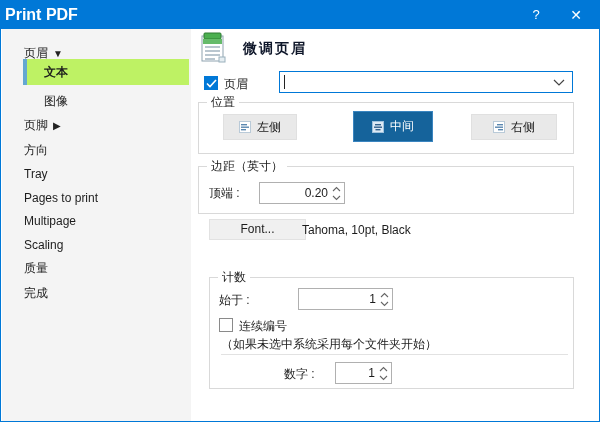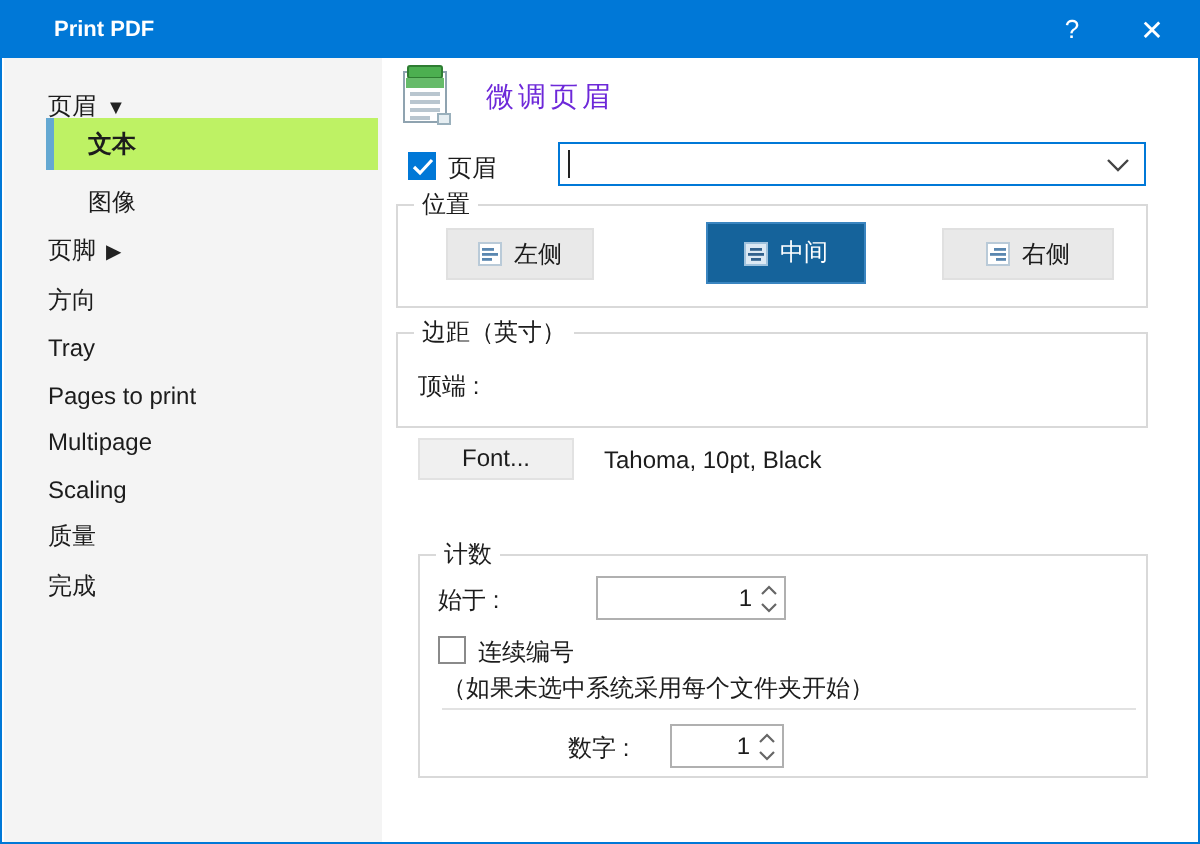--- a/index.html
+++ b/index.html
@@ -3,37 +3,37 @@
 <meta charset="utf-8">
 <style>
   * { box-sizing: border-box; margin: 0; padding: 0; }
   body { font-family: "Liberation Sans", "DejaVu Sans", sans-serif; background: #fff; }
   .dialog {
     position: relative; width: 600px; height: 422px; background: #fff;
     border: 1px solid #0078d7; overflow: hidden; font-size: 12px; color: #1c1c1c;
   }
   
   .titlebar { position: absolute; left: 0; top: 0; width: 100%; height: 28px; background: #0078d7; }
-  .titlebar .title { position: absolute; left: 26px; top: 0; line-height: 28px; color: #fff; font-weight: bold; font-size: 11px; }
+  .titlebar .title { position: absolute; left: 4px; top: 0; line-height: 28px; color: #fff; font-weight: bold; font-size: 16px; }
   .tb-btn { position: absolute; top: 0; width: 34px; height: 28px; color: #fff; text-align: center; line-height: 28px; font-size: 13px; cursor: default; }
   .tb-help { right: 46px; }
   .tb-close { right: 6px; font-size: 14px; }
   
   .sidebar { position: absolute; left: 1px; top: 28px; width: 189px; height: 393px; background: #f4f4f4; }
   .side-item { position: absolute; left: 0; width: 100%; height: 24px; line-height: 24px; }
   .side-item .lbl { position: absolute; left: 22px; top: 0; }
   .side-item .lbl.indent { left: 42px; }
   .side-item .arrow { font-size: 10px; color: #222; margin-left: 5px; }
   .side-sel { position: absolute; left: 21px; top: 30px; width: 166px; height: 26px; background: #bef264; }
   .side-sel .accent { position: absolute; left: 0; top: 0; width: 4px; height: 100%; background: #64a8d2; }
   .side-sel .lbl { position: absolute; left: 21px; top: 0; line-height: 26px; font-weight: bold; }
   .b { font-weight: normal; }
   
   .hdr-icon { position: absolute; left: 198px; top: 30px; }
-  .page-title { position: absolute; left: 242px; top: 39px; font-size: 14px; font-weight: normal; color: #6d28d9; letter-spacing: 2px; }
+  .page-title { position: absolute; left: 242px; top: 39px; font-size: 14px; font-weight: bold; color: #0f172a; letter-spacing: 2px; }
   
   .cb { position: absolute; width: 14px; height: 14px; border: 1px solid #8a8a8a; background: #fff; }
   .cb.checked { background: #0078d7; border-color: #0078d7; }
   .cb.checked svg { position: absolute; left: 1px; top: 2px; }
   .cb-header { left: 203px; top: 75px; }
   .lbl-header { position: absolute; left: 223px; top: 75px; }
   .combo { position: absolute; left: 278px; top: 70px; width: 294px; height: 22px; background: #fff; border: 1px solid #0078d7; }
   .combo .caret { position: absolute; left: 4px; top: 3px; width: 1px; height: 14px; background: #222; }
   .combo .chev { position: absolute; right: 7px; top: 7px; }
   
@@ -47,21 +47,21 @@
     display: flex; align-items: center; justify-content: center; gap: 6px; cursor: default; }
   .pos-btn.sel { background: #15639b; border: 1px solid #3a85c0; color: #fff; height: 31px; }
   .btn-left { left: 24px; top: 11px; width: 74px; }
   .btn-center { left: 154px; top: 8px; width: 80px; }
   .btn-right { left: 272px; top: 11px; width: 86px; }
   
   .spin { position: absolute; height: 22px; background: #fff; border: 1px solid #b0b0b0; }
   .spin .val { position: absolute; right: 16px; top: 0; line-height: 20px; }
   .spin .arrows { position: absolute; right: 3px; top: 3px; }
   
-  .font-btn { position: absolute; left: 208px; top: 218px; width: 78px; height: 21px; background: #f0f0f0;
+  .font-btn { position: absolute; left: 208px; top: 218px; width: 97px; height: 21px; background: #f0f0f0;
     border: 1px solid #e2e2e2; text-align: center; line-height: 19px; cursor: default; }
   .font-summary { position: absolute; left: 301px; top: 222px; }
   
   .lbl-start { position: absolute; left: 218px; top: 291px; }
   .spin-start { left: 297px; top: 287px; width: 95px; }
   .cb-cont { left: 218px; top: 317px; }
   .lbl-cont { position: absolute; left: 238px; top: 317px; }
   .note { position: absolute; left: 220px; top: 335px; }
   .sep { position: absolute; left: 220px; top: 353px; width: 347px; height: 1px; background: #e2e2e2; }
   .lbl-num { position: absolute; left: 283px; top: 365px; }
@@ -170,20 +170,27 @@
           <rect x="2" y="5.5" width="8" height="1.4" fill="#5a87b0"></rect>
           <rect x="5" y="8" width="5" height="1.4" fill="#5a87b0"></rect>
         </svg>
       <span>右侧</span>
     </div>
   </div>
 
   <div class="group g-margin">
     <span class="legend">边距（英寸）</span>
     <span style="position:absolute;left:10px;top:18px;">顶端 :</span>
+    <div class="spin" style="left:60px;top:15px;width:86px;">
+      <span class="val">0.20</span>
+      <svg class="arrows" width="9" height="15" viewBox="0 0 9 15">
+          <polyline points="1,5 4.5,1.5 8,5" fill="none" stroke="#666" stroke-width="1.1"></polyline>
+          <polyline points="1,10 4.5,13.5 8,10" fill="none" stroke="#666" stroke-width="1.1"></polyline>
+        </svg>
+    </div>
   </div>
 
   <div class="font-btn">Font...</div>
   <span class="font-summary">Tahoma, 10pt, Black</span>
 
   <div class="group g-count">
     <span class="legend">计数</span>
   </div>
   <span class="lbl-start">始于 :</span>
   <div class="spin spin-start">

